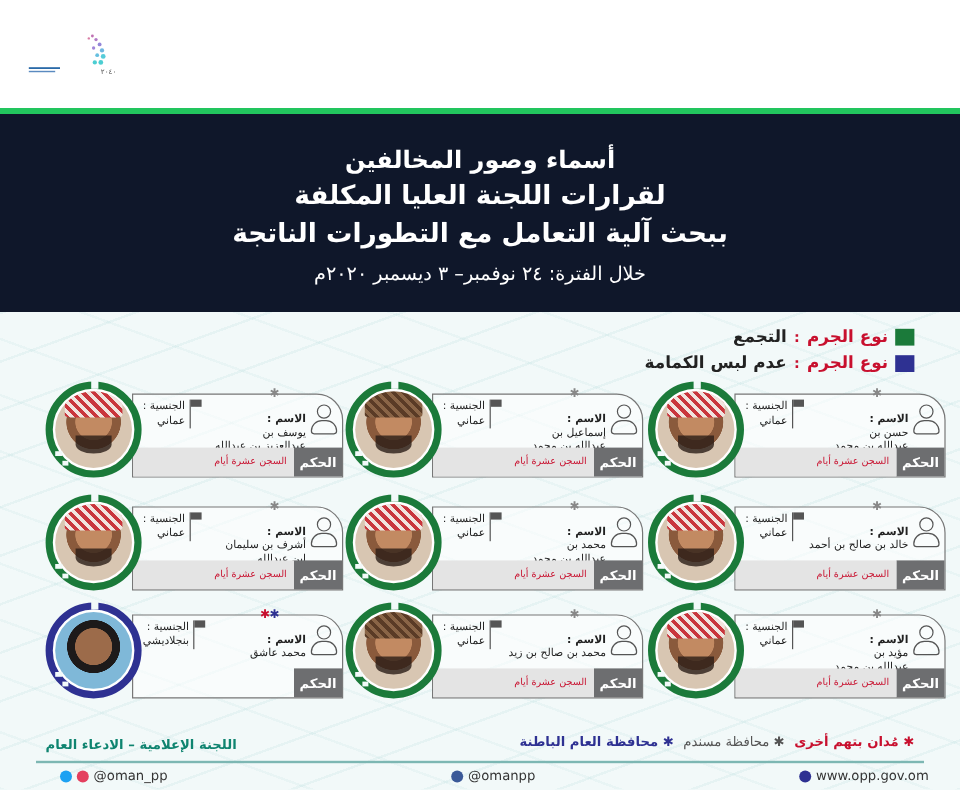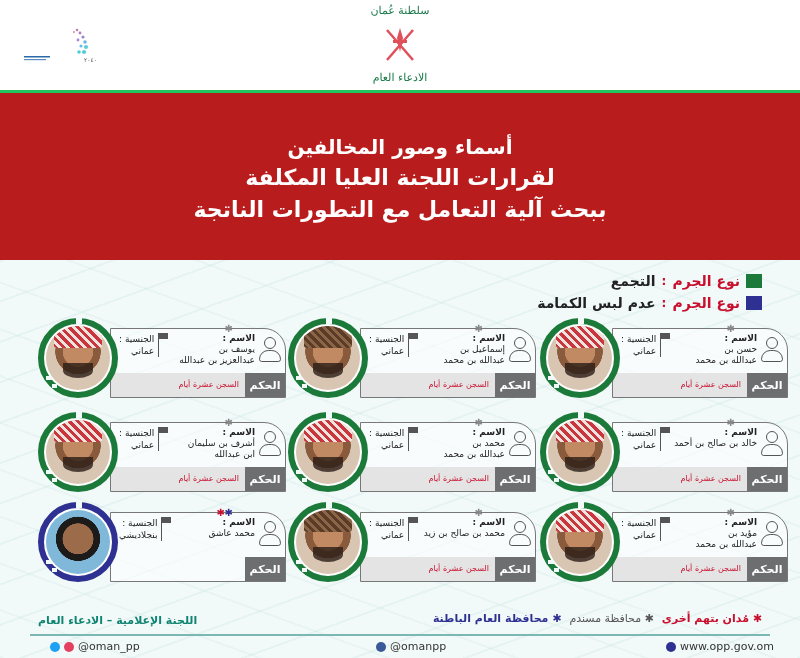--- a/index.html
+++ b/index.html
@@ -27,22 +27,22 @@
     font-family: "DejaVu Serif", serif; color: #1b7a4a; font-size: 11px; direction: rtl;
   }
   .emblem {
     width: 34px; height: 40px; position: relative;
   }
   .logo-left {
     position: absolute; left: 22px; top: 22px; width: 90px; height: 44px;
   }
   .band {
     position: absolute; left: 0; top: 90px; width: 800px; height: 170px;
-    background: #b91c1c;
-    border-top: 3px solid #22c55e;
+    background: #0f172a;
+    border-top: 5px solid #22c55e;
     color: #ffffff; text-align: center; direction: rtl;
     display: flex; flex-direction: column; align-items: center; justify-content: center;
     padding-top: 4px;
   }
   .band .l1 { font-size: 20px; font-weight: bold; line-height: 30px; }
   .band .l2 { font-size: 22px; font-weight: bold; line-height: 32px; }
   .band .l5 { font-size: 16px; line-height: 28px; margin-top: 2px; }
   .legend {
     position: absolute; right: 38px; top: 270px; direction: rtl; text-align: right;
   }
@@ -92,21 +92,21 @@
   .card .user-icon {
     position: absolute; right: 4px; top: 8px; width: 22px; height: 26px;
   }
   .card .user-icon .head {
     position: absolute; left: 5px; top: 0; width: 12px; height: 12px; border: 1.5px solid #555; border-radius: 50%;
   }
   .card .user-icon .body {
     position: absolute; left: 0; top: 13px; width: 22px; height: 12px; border: 1.5px solid #555; border-radius: 10px 10px 3px 3px;
   }
   .card .name-block {
-    position: absolute; right: 30px; top: 4px; font-size: 9px; color: #222; line-height: 11px; text-align: right;
+    position: absolute; right: 30px; top: 16px; font-size: 9px; color: #222; line-height: 11px; text-align: right;
   }
   .card .name-label { font-weight: bold; }
   .card .nat-block {
     position: absolute; left: 8px; top: 4px; font-size: 9px; color: #222; line-height: 12px; text-align: right; direction: rtl;
     border-right: 1.5px solid #555; padding-right: 4px;
   }
   .card .flag-icon {
     position: absolute; right: -10px; top: 0; width: 9px; height: 6px; background: #555;
   }
   .card .panel-bottom {
@@ -162,38 +162,27 @@
         <circle cx="52" cy="10" r="1" fill="#d06090"></circle>
           <circle cx="56" cy="18" r="1.4" fill="#8a6ad0"></circle>
         <circle cx="59" cy="24" r="1.6" fill="#40b0d8"></circle>
           <circle cx="57" cy="30" r="1.8" fill="#20c2c8"></circle>
       </g>
       <rect x="2" y="34" width="26" height="1.5" fill="#2a6aa8"></rect>
       <rect x="2" y="37" width="22" height="1.2" fill="#5a8ac0"></rect>
       <text x="62" y="40" font-size="6" fill="#555" font-family="DejaVu Sans, sans-serif">٢٠٤٠</text>
     </svg>
   </div>
-  <div class="logo-center">
-    <span class="arabic-top">سلطنة عُمان</span>
-    <div class="emblem">
-      <svg width="34" height="40" viewBox="0 0 34 40">
-        <line x1="4" y1="6" x2="30" y2="36" stroke="#e0505a" stroke-width="2.5"></line>
-        <line x1="30" y1="6" x2="4" y2="36" stroke="#e0505a" stroke-width="2.5"></line>
-        <path d="M17 4 L20 14 L17 28 L14 14 Z" fill="#e0505a"></path>
-        <rect x="10" y="16" width="14" height="3" fill="#e0505a"></rect>
-      </svg>
-    </div>
-    <span class="arabic-bottom">الادعاء العام</span>
-  </div>
 </div>
 
 <div class="band">
   <div class="l1">أسماء وصور المخالفين</div>
   <div class="l2">لقرارات اللجنة العليا المكلفة</div>
   <div class="l2">ببحث آلية التعامل مع التطورات الناتجة</div>
+  <div class="l5">خلال الفترة: ٢٤ نوفمبر– ٣ ديسمبر ٢٠٢٠م</div>
 </div>
 
 <div class="legend">
   <div class="legend-row">
     <span class="legend-swatch" style="background:#1b7a3a"></span>
     <span class="legend-key">نوع الجرم</span>
     <span class="legend-sep">:</span>
     <span class="legend-val">التجمع</span>
   </div>
   <div class="legend-row">

